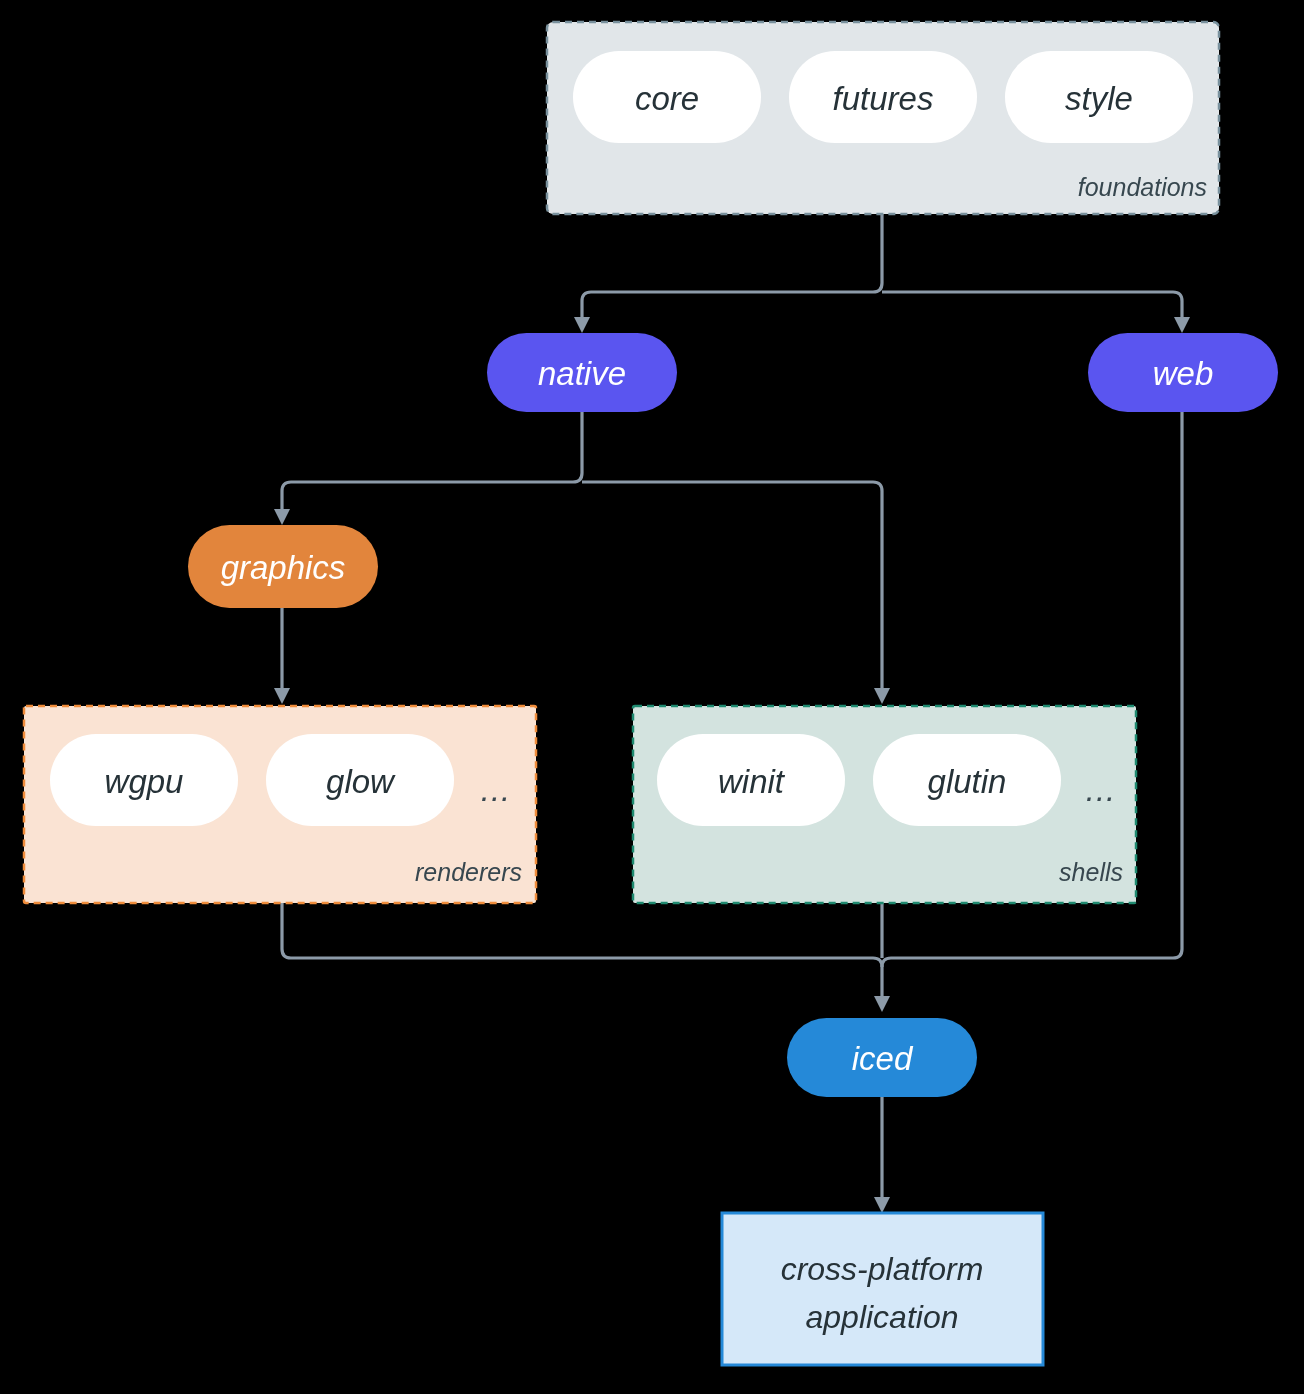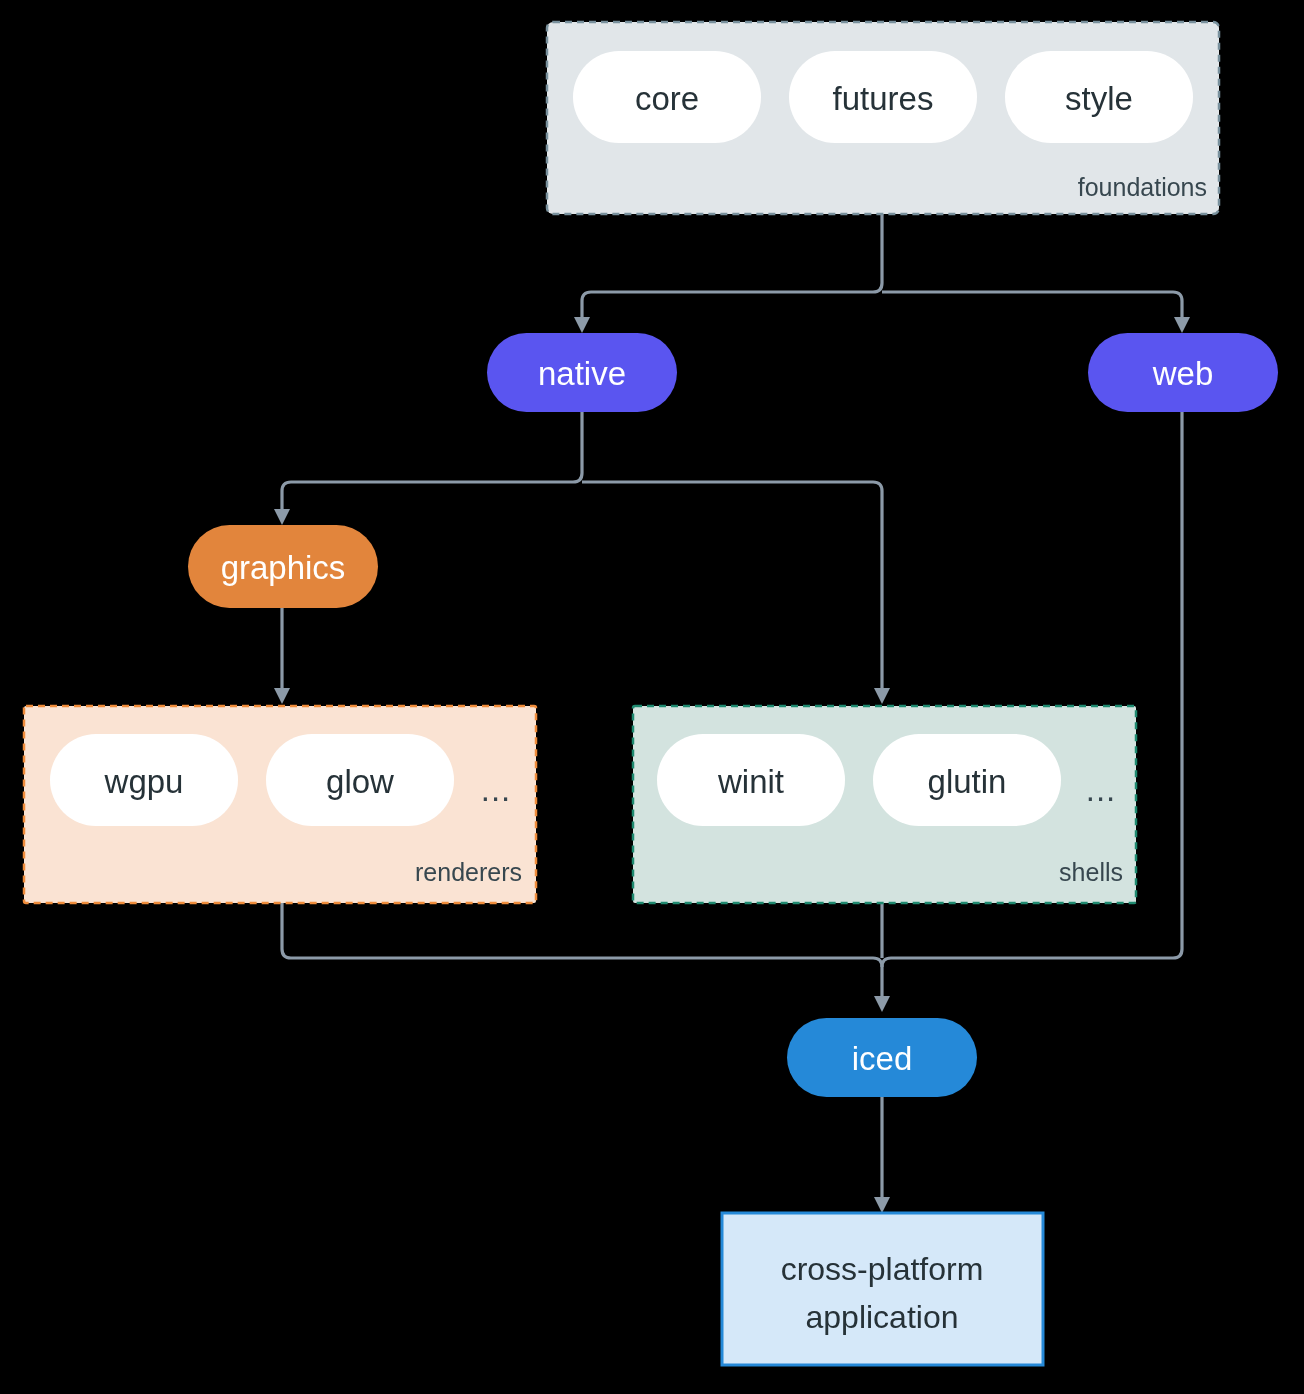--- a/index.html
+++ b/index.html
@@ -11,20 +11,21 @@
   body {
     width: 1304px;
     height: 1394px;
     font-family: "Liberation Sans", sans-serif;
     overflow: hidden;
   }
   #diagram-root {
     position: relative;
     width: 1058px;
     height: 1394px;
+    font-style: italic;
   }
   svg#diagram {
     display: block;
     width: 1304px;
     height: 1394px;
   }
   .grp-label {
     font-family: "Liberation Sans", sans-serif;
     font-size: 25px;
     fill: #37474f;

